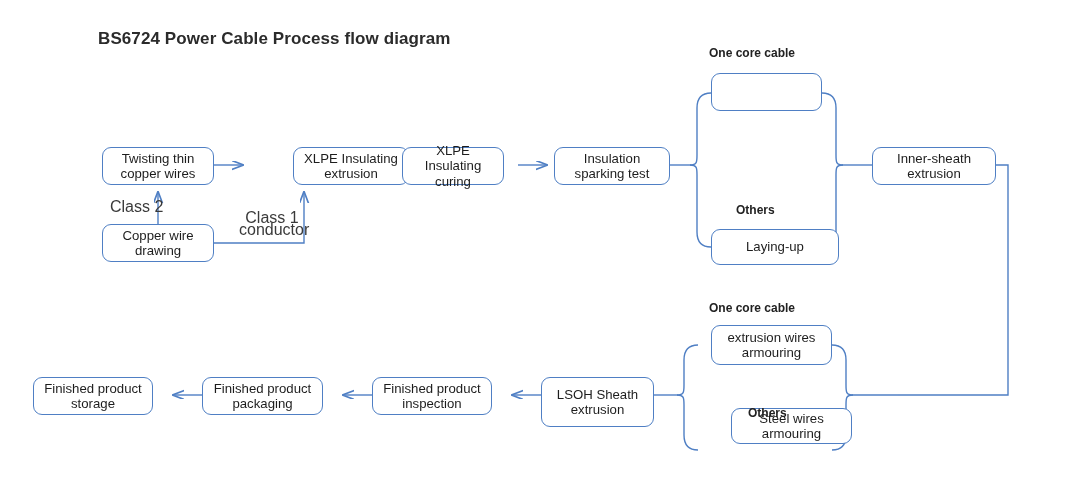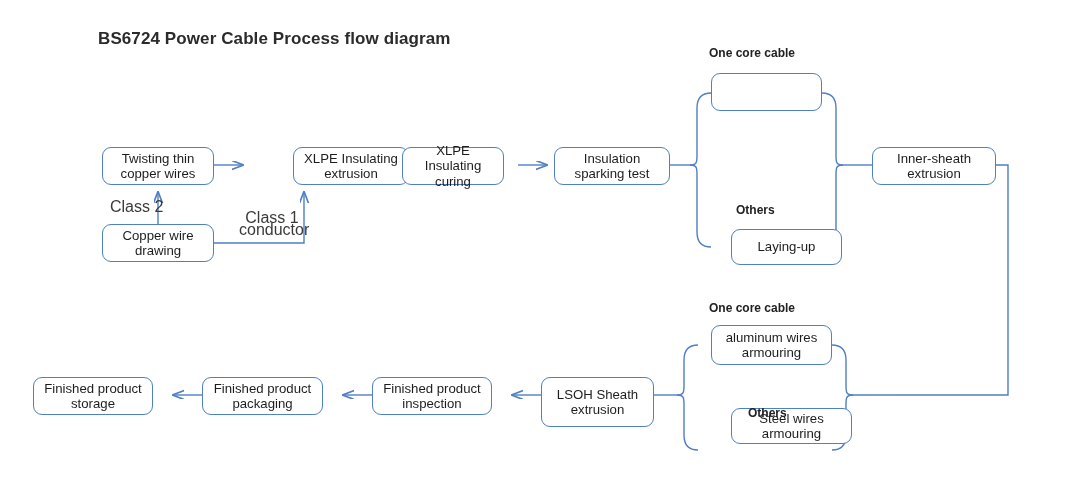--- a/index.html
+++ b/index.html
@@ -144,30 +144,30 @@
   </div>
 
   <div class="node" style="left:102px;top:224px;width:112px;height:38px;">
     <span>Copper wire drawing</span>
   </div>
 
   <div class="node" style="left:711px;top:73px;width:111px;height:38px;">
     <span></span>
   </div>
 
-  <div class="node" style="left:731px;top:229px;width:111px;height:36px;">
+  <div class="node" style="left:711px;top:229px;width:128px;height:36px;">
     <span>Laying-up</span>
   </div>
 
   <div class="node" style="left:872px;top:147px;width:124px;height:38px;">
     <span>Inner-sheath extrusion</span>
   </div>
 
   <div class="node" style="left:711px;top:325px;width:121px;height:40px;">
-    <span>aluminum wires armouring</span>
+    <span>extrusion wires armouring</span>
   </div>
 
   <div class="node" style="left:711px;top:408px;width:121px;height:36px;margin-left:20px;">
     <span>Steel wires armouring</span>
   </div>
 
   <div class="node" style="left:541px;top:377px;width:113px;height:50px;">
     <span>LSOH Sheath extrusion</span>
   </div>
 

